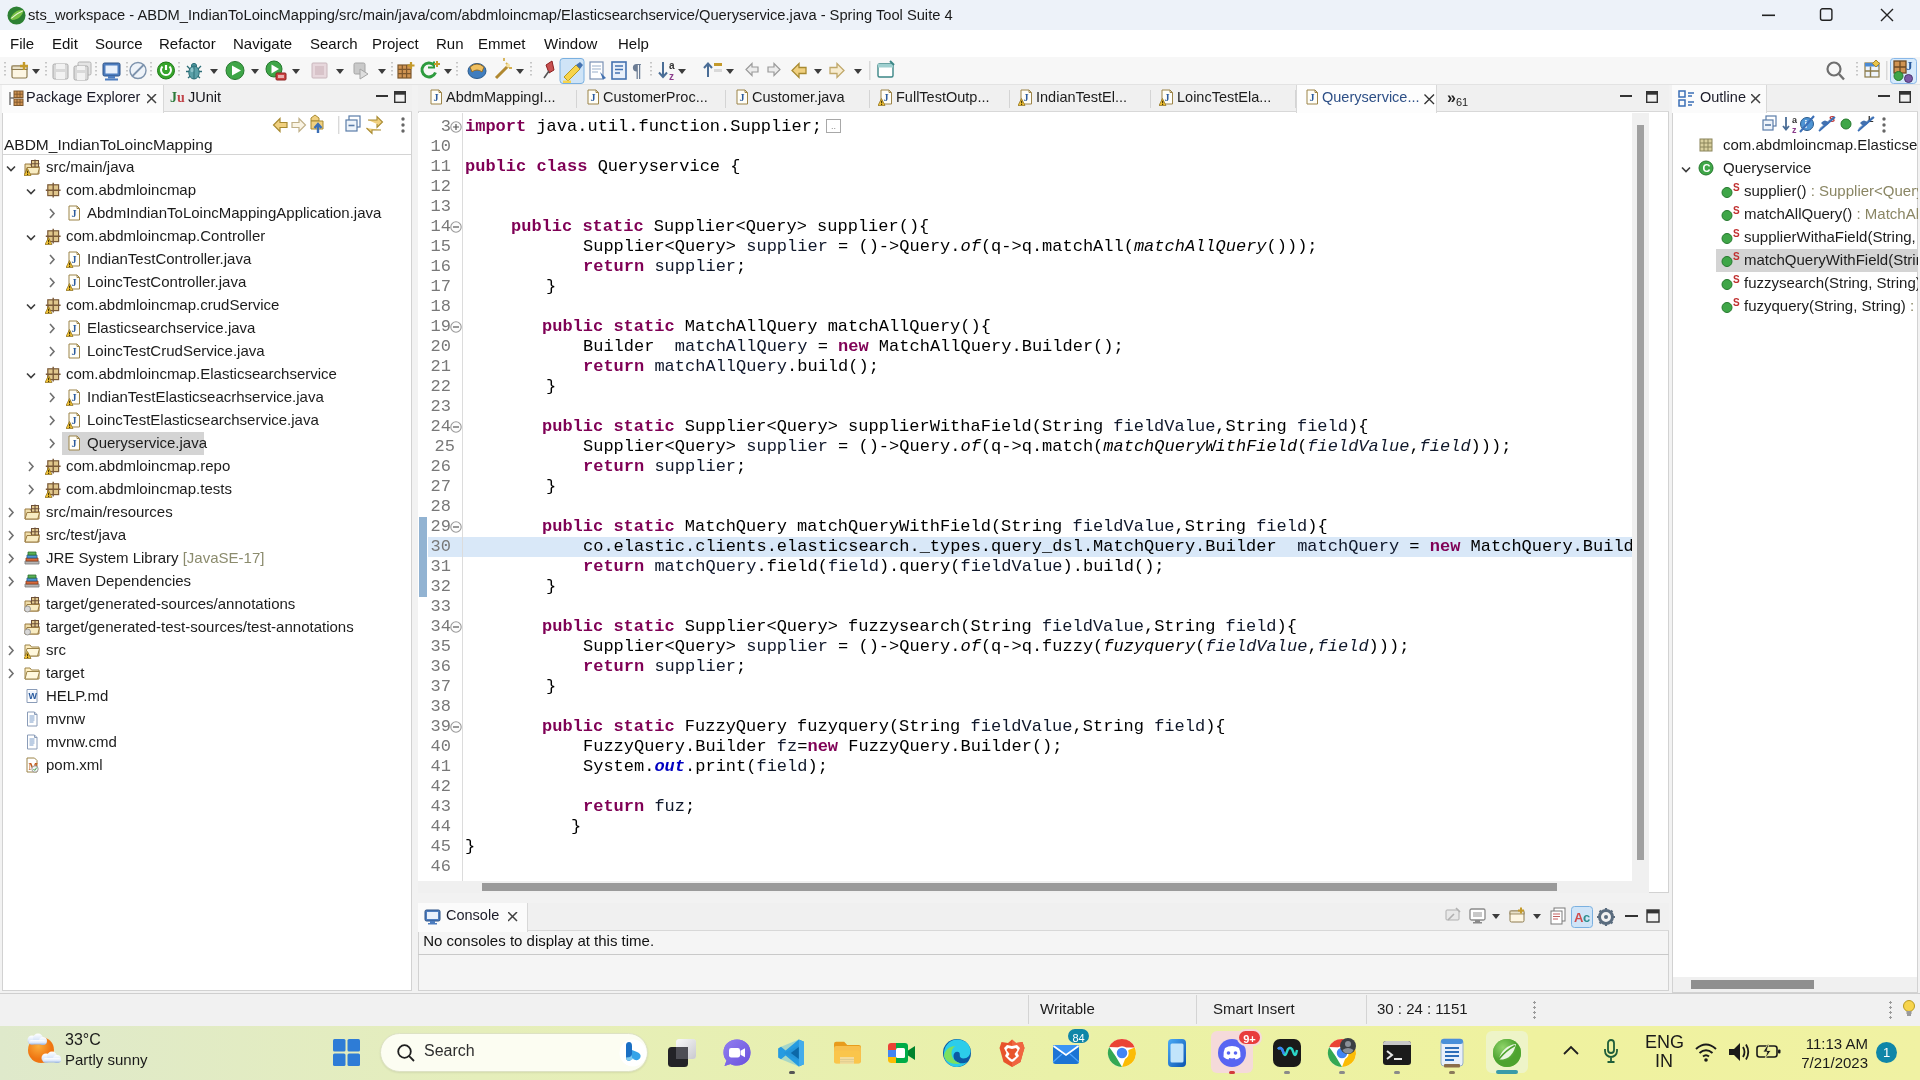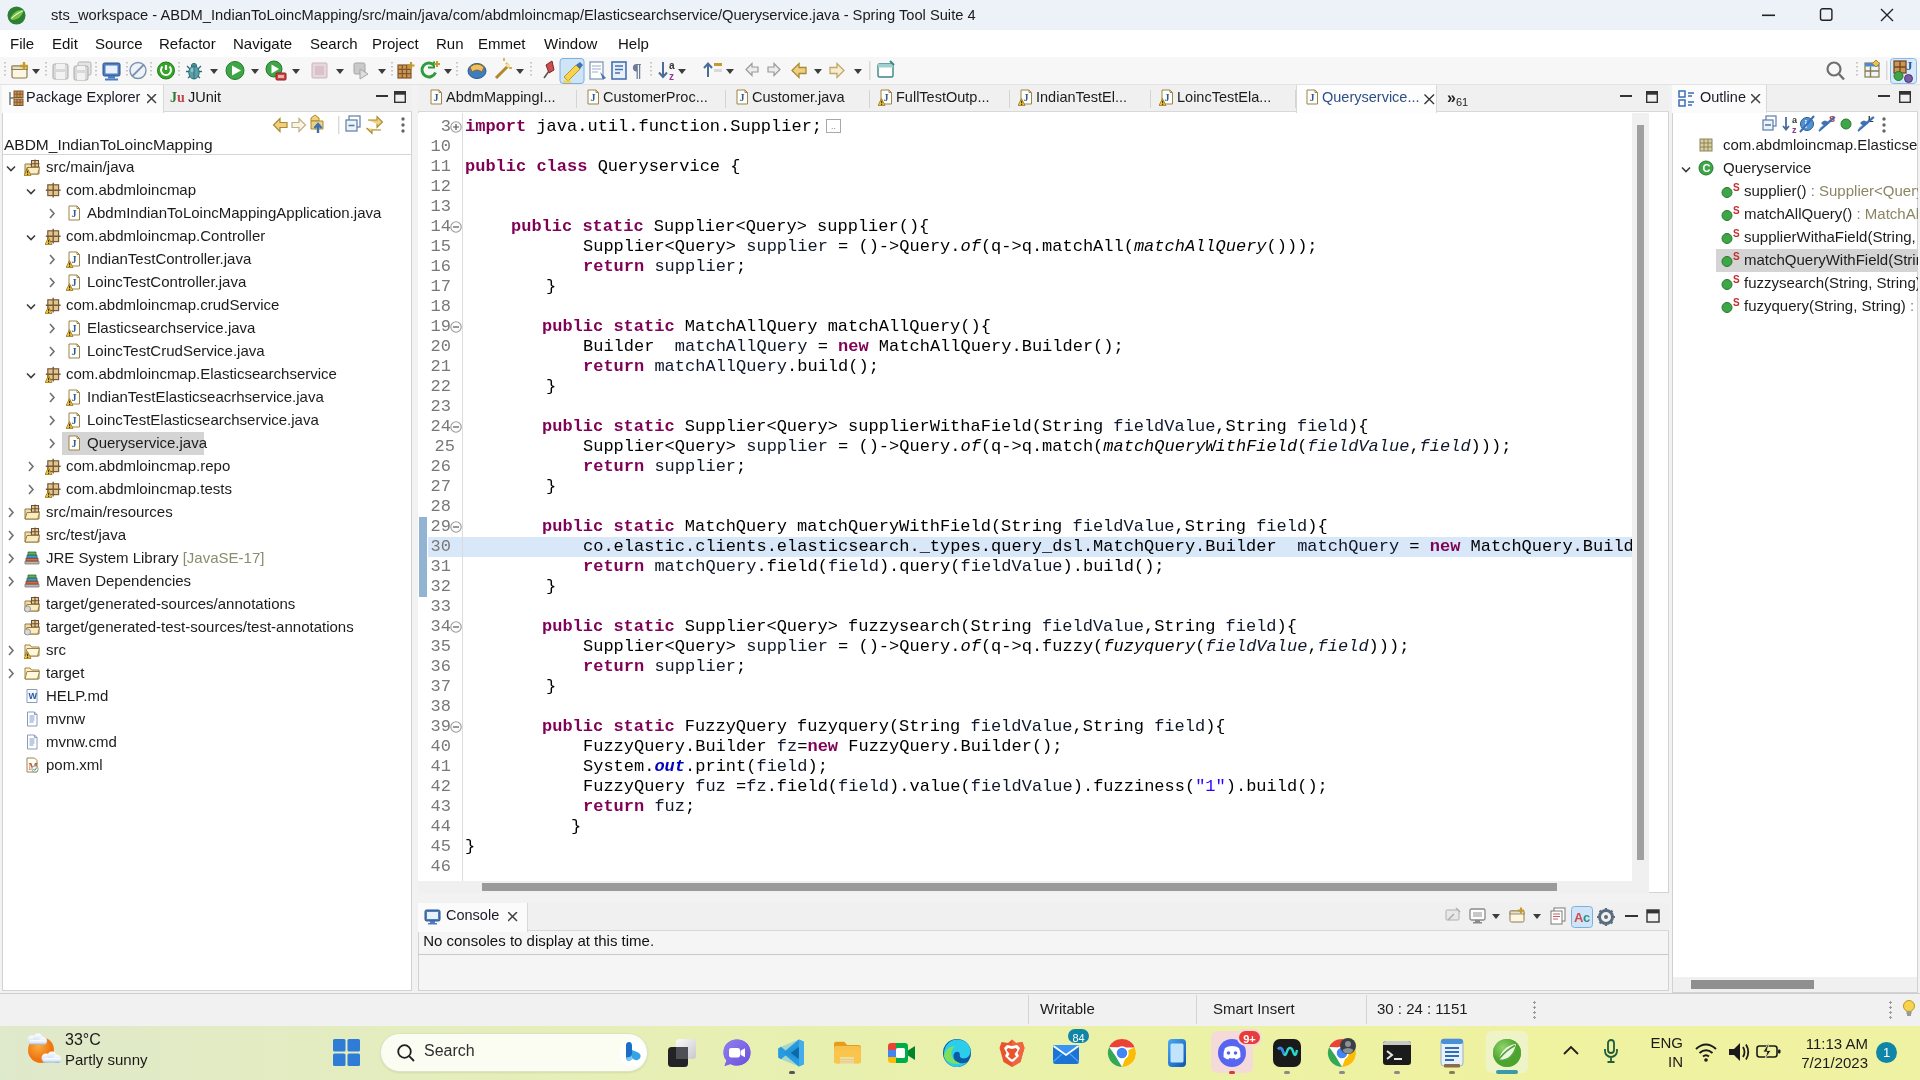--- a/index.html
+++ b/index.html
@@ -2,21 +2,21 @@
 <html><head>
 <meta charset="utf-8">
 <style>
 * { margin:0; padding:0; box-sizing:border-box; }
 html,body { width:1920px; height:1080px; overflow:hidden; background:#fff;
   font-family:"Liberation Sans", sans-serif; }
 .abs { position:absolute; }
 #stage { position:relative; width:1920px; height:1080px; }
 
 #titlebar { left:0; top:0; width:1920px; height:30px; background:#edf2f9; }
-#titletext { left:28px; top:7px; font-size:14.7px; color:#1a1a1a; letter-spacing:0;margin-left:23px; }
+#titletext { left:28px; top:7px; font-size:14.7px; color:#1a1a1a; letter-spacing:0; }
 #menubar { left:0; top:30px; width:1920px; height:27px; background:#ffffff; }
 .mi { position:absolute; top:35px; font-size:15px; color:#111; }
 #toolbar { left:0; top:57px; width:1920px; height:28px; background:#f7f7f7; }
 #tbline { left:0; top:84px; width:1920px; height:1px; background:#e3e3e3; }
 
 #workbench { left:0; top:85px; width:1920px; height:908px; background:#f2f2f2; }
 .view { position:absolute; background:#ffffff; border:1px solid #d2d2d2; }
 .tabtext { position:absolute; top:5px; font-size:14.5px; color:#15151b; white-space:nowrap; }
 
 .trow { position:absolute; height:23px; font-size:15px; color:#1c1c1c; white-space:nowrap; }
@@ -791,21 +791,20 @@
   <div class="cl" style="top:604px;padding-left:77px"><span class="k">public</span> <span class="k">static</span> FuzzyQuery fuzyquery(String <span class="v">fieldValue</span>,String <span class="v">field</span>){</div>
   <svg class="abs" style="left:32px;top:608px" width="12" height="12" viewBox="-6 -6 12 12">
         <circle r="5.2" fill="#fdfdfd" stroke="#9a9a9a" stroke-width="1.1"></circle>
         <path d="M-3 0 h6" stroke="#555" stroke-width="1.2"></path>
       </svg>
   <div class="ln" style="left:0px;top:624px">40</div>
   <div class="cl" style="top:624px;padding-left:118px">FuzzyQuery.Builder <span class="v">fz</span>=<span class="k">new</span> FuzzyQuery.Builder();</div>
   <div class="ln" style="left:0px;top:644px">41</div>
   <div class="cl" style="top:644px;padding-left:118px">System.<span class="sf">out</span>.print(<span class="v">field</span>);</div>
   <div class="ln" style="left:0px;top:664px">42</div>
-  <div class="cl" style="top:664px;padding-left:118px">FuzzyQuery <span class="v">fuz</span> =<span class="v">fz</span>.field(<span class="v">field</span>).value(<span class="v">fieldValue</span>).fuzziness(<span class="s">"1"</span>).build();</div>
   <div class="ln" style="left:0px;top:684px">43</div>
   <div class="cl" style="top:684px;padding-left:118px"><span class="k">return</span> <span class="v">fuz</span>;</div>
   <div class="ln" style="left:0px;top:704px">44</div>
   <div class="cl" style="top:704px;padding-left:106px">}</div>
   <div class="ln" style="left:0px;top:724px">45</div>
   <div class="cl" style="top:724px;padding-left:0px">}</div>
   <div class="ln" style="left:0px;top:744px">46</div>
   <div class="abs" style="left:408px;top:6px;width:15px;height:14px;border:1px solid #a8a8a8;font-size:9px;color:#888;text-align:center;line-height:12px">..</div>
   </div>
   <div class="abs" style="left:1632px;top:113px;width:17px;height:768px;background:#f0f0f0"></div>
@@ -1000,21 +999,21 @@
   <div class="udot" style="left:1339px;background:#8a8a8a"></div>
   <div class="udot" style="left:1394px;background:#8a8a8a"></div>
   <div class="udot" style="left:1449px;background:#8a7a5a"></div>
   <svg class="abs" style="left:1562px;top:1044px" width="18" height="14" viewBox="0 0 18 14">
       <path d="M2 10 L9 3 L16 10" stroke="#1f1f1f" stroke-width="1.8" fill="none"></path>
     </svg>
   <svg class="abs" style="left:1602px;top:1039px" width="18" height="26" viewBox="0 0 18 26">
 <rect x="6" y="1" width="6" height="13" rx="3" fill="none" stroke="#1f5e3a" stroke-width="1.8"></rect>
 <path d="M3 10 v2 a6 6 0 0 0 12 0 v-2 M9 18 v4 M5.5 23 h7" stroke="#1f5e3a" stroke-width="1.8" fill="none"></path>
 </svg>
-  <div class="abs" style="left:1645px;top:1033px;font-size:15px;color:#1a1a1a;text-align:right;width:38px;line-height:19px">ENG<br>IN</div>
+  <div class="abs" style="left:1645px;top:1033px;font-size:18px;color:#1a1a1a;text-align:center;width:38px;line-height:19px">ENG<br>IN</div>
   <svg class="abs" style="left:1694px;top:1041px" width="24" height="22" viewBox="0 0 24 22">
 <path d="M2 8 Q12 -1 22 8" fill="none" stroke="#1a1a1a" stroke-width="2"></path>
 <path d="M5.5 12 Q12 6.5 18.5 12" fill="none" stroke="#1a1a1a" stroke-width="2"></path>
 <path d="M9 15.5 Q12 13 15 15.5" fill="none" stroke="#1a1a1a" stroke-width="2"></path>
 <circle cx="12" cy="19" r="1.8" fill="#1a1a1a"></circle>
 </svg>
   <svg class="abs" style="left:1727px;top:1041px" width="24" height="22" viewBox="0 0 24 22">
 <path d="M2 8 h5 l6 -6 v18 l-6 -6 h-5 z" fill="#1a1a1a"></path>
 <path d="M16 6 Q19 11 16 16 M19 3.5 Q23.5 11 19 18.5" stroke="#1a1a1a" stroke-width="1.8" fill="none"></path>
 </svg>

